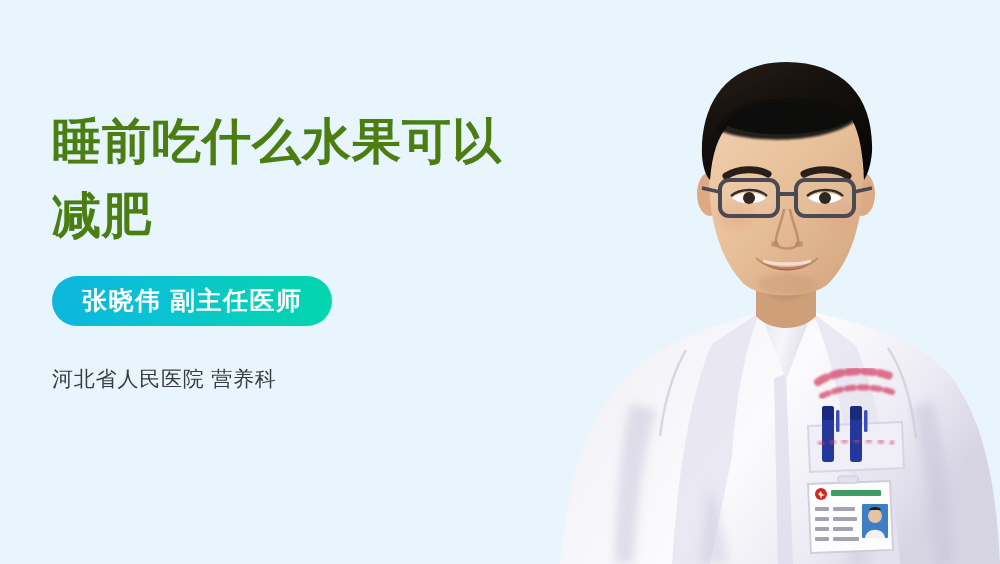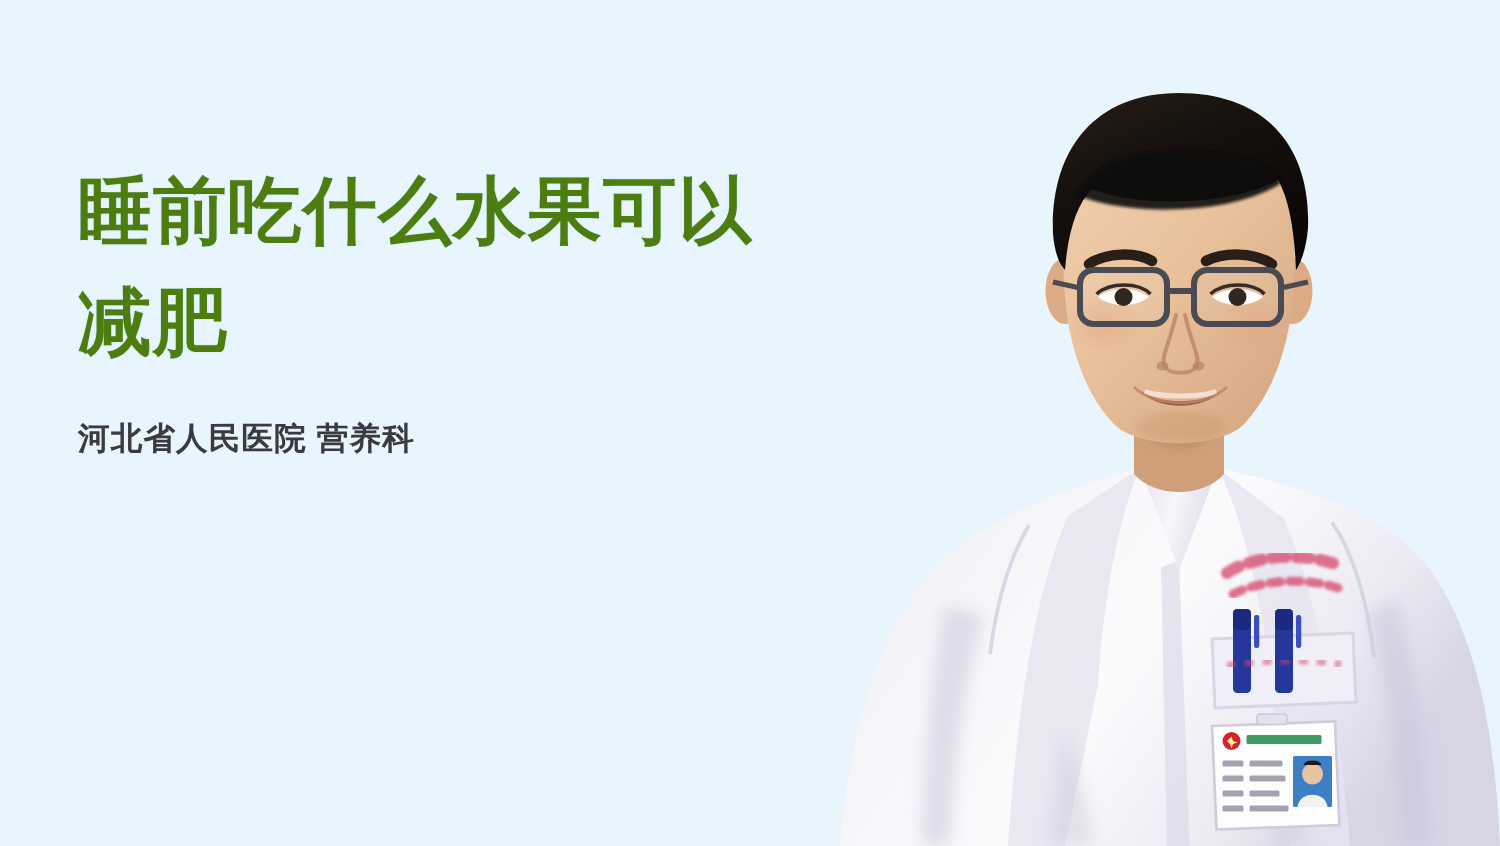--- a/index.html
+++ b/index.html
@@ -43,25 +43,25 @@
     background: linear-gradient(100deg, #0cb6dd 0%, #0bc2d4 38%, #07ceba 72%, #03d6ad 100%);
     color: #ffffff;
     font-size: 25px;
     font-weight: 700;
     letter-spacing: 1.5px;
     line-height: 30px;
     white-space: nowrap;
   }
 
   .hospital-line {
-    margin-top: 26px;
+    margin-top: 38px;
     font-size: 21px;
     line-height: 30px;
     color: #3a3a42;
-    font-weight: 700;
+    font-weight: 400;
     letter-spacing: 0.8px;
     white-space: nowrap;
   }
 
   
   .portrait {
     position: absolute;
     right: 0;
     bottom: 0;
     width: 440px;
@@ -74,20 +74,21 @@
 </head>
 <body>
 
 <div id="page">
 
   <div class="text-block">
 
     <h1 class="video-title">睡前吃什么水果可以
 减肥</h1>
 
+    <div class="doctor-badge">张晓伟  副主任医师</div>
 
     <div class="hospital-line">河北省人民医院 营养科</div>
   </div>
 
   <div class="portrait">
     <svg viewBox="0 0 440 520" xmlns="http://www.w3.org/2000/svg" aria-hidden="true">
       <defs>
         <linearGradient id="coatG" x1="0" y1="0" x2="1" y2="0.4">
           <stop offset="0%" stop-color="#dedce9"></stop>
           <stop offset="22%" stop-color="#f4f3f8"></stop>

